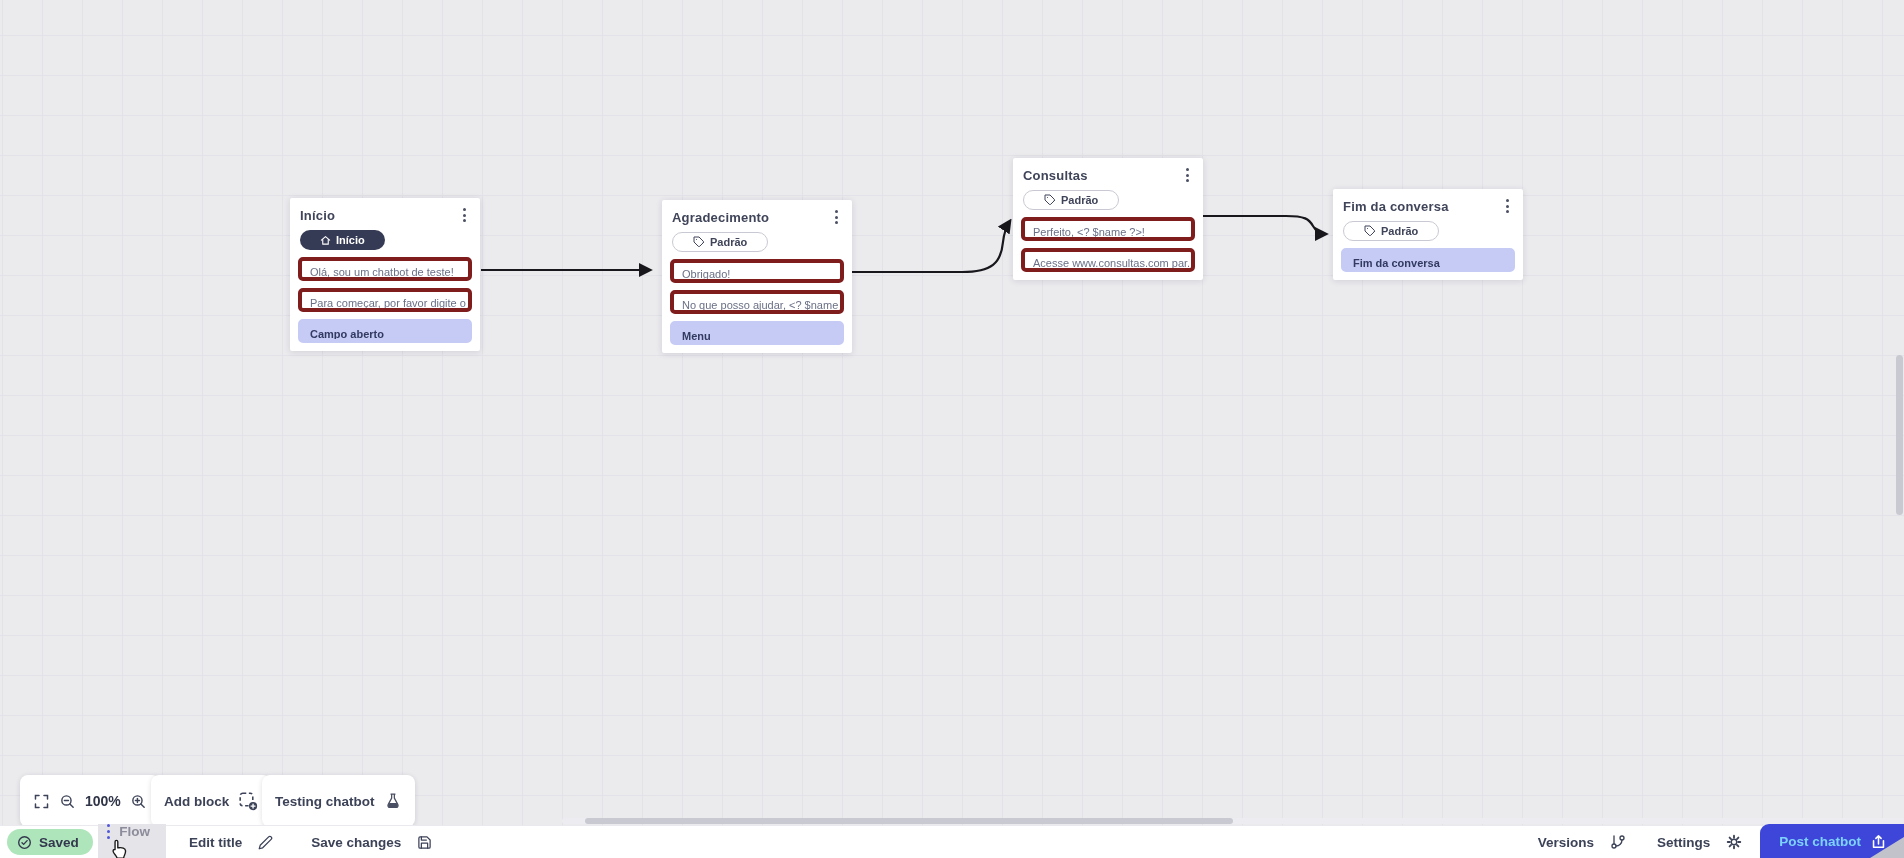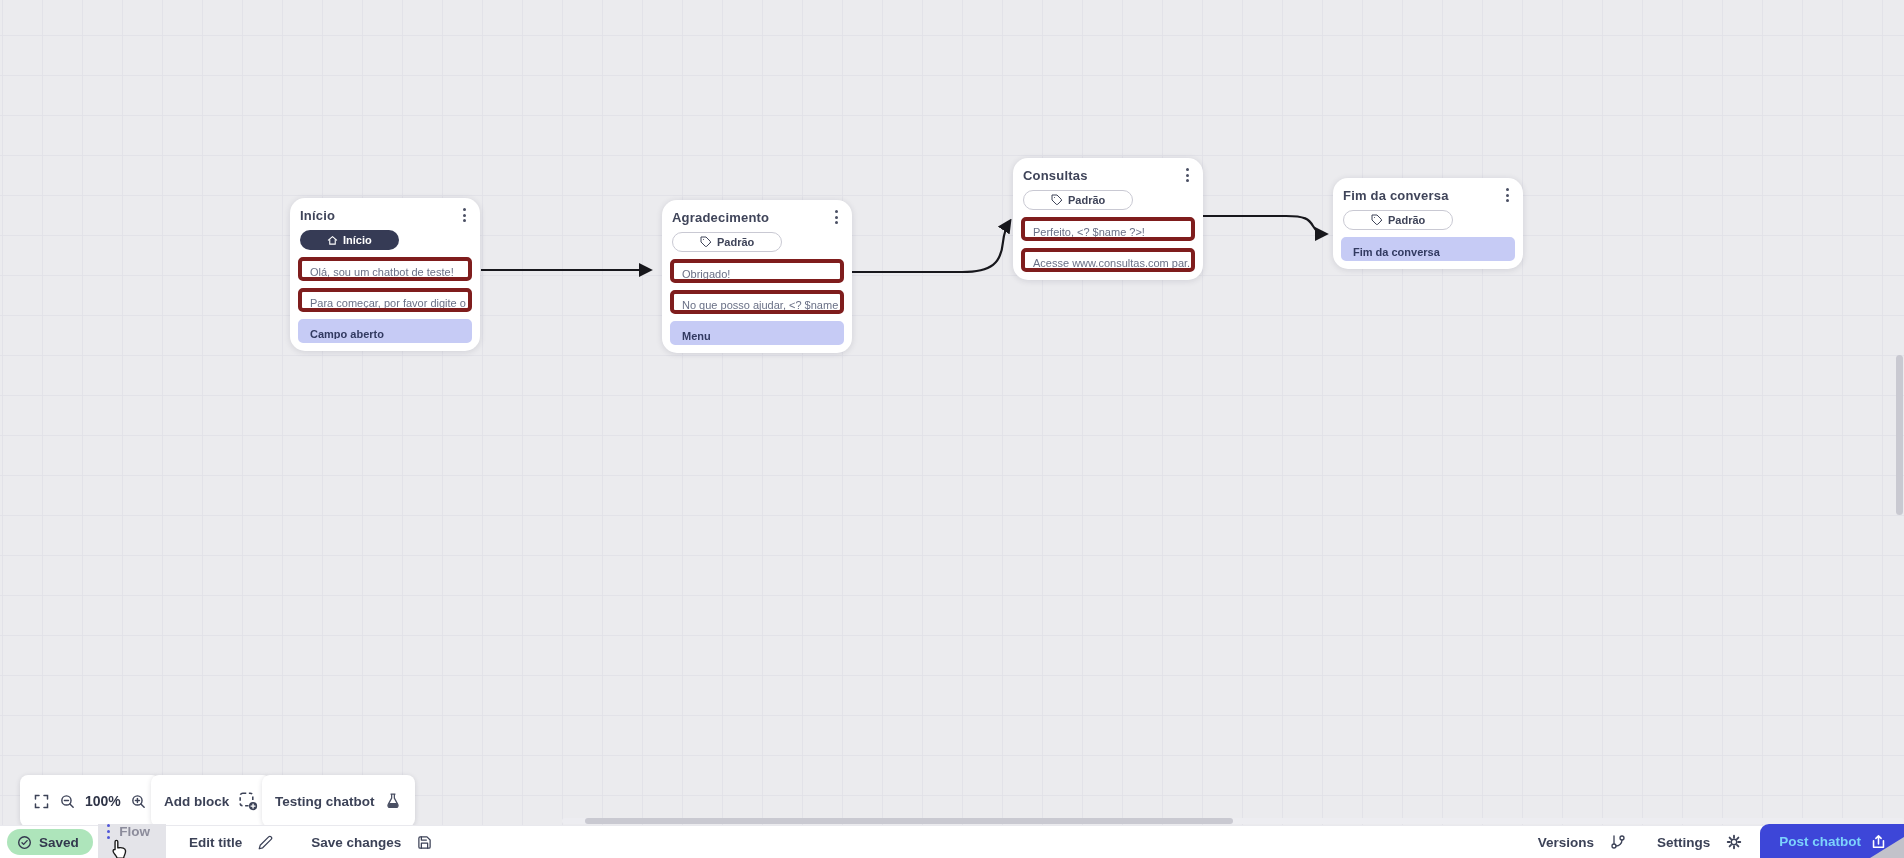--- a/index.html
+++ b/index.html
@@ -6,28 +6,28 @@
     font-family:"Liberation Sans","DejaVu Sans",sans-serif;-webkit-font-smoothing:antialiased;}
   .stage{position:relative;width:1904px;height:858px;
     background-color:#ebebee;
     background-image:linear-gradient(to right,#e2e2e8 1px,transparent 1px),
                      linear-gradient(to bottom,#e2e2e8 1px,transparent 1px);
     background-size:40px 40px;background-position:2px 35px;}
   svg{display:block}
   
   .connectors{position:absolute;left:0;top:0;pointer-events:none;}
   
-  .node{position:absolute;width:190px;background:#ffffff;border-radius:15px;
+  .node{position:absolute;width:190px;background:#ffffff;border-radius:2px;
     padding:9px 8px 8px;box-shadow:0 1px 6px rgba(45,45,70,.14);box-sizing:border-box;}
   .node-head{display:flex;align-items:center;justify-content:space-between;height:16px;margin:0 2px 7px 2px;}
   .node-title{font-size:13px;font-weight:700;color:#3f4459;letter-spacing:.2px;}
   .kebab{display:flex;flex-direction:column;gap:2.5px;align-items:center;padding:2px 4px;cursor:pointer;}
   .kebab i{width:3px;height:3px;border-radius:50%;background:#4a4f63;display:block;}
   .badge{display:inline-flex;align-items:center;gap:5px;height:20px;border-radius:11px;
-    padding:0 27px;font-size:11px;font-weight:700;box-sizing:border-box;margin-left:2px;}
+    padding:0 20px;font-size:11px;font-weight:700;box-sizing:border-box;margin-left:2px;}
   .badge.dark{background:#363b55;color:#ffffff;}
   .badge.outline{background:#ffffff;color:#3f4459;border:1.5px solid #c9c9d3;}
   .row{height:24px;box-sizing:border-box;background:#fff;border:4px solid #7f1d1d;border-radius:5px;
     padding:5px 8px;font-size:11px;line-height:13px;color:#6a7086;margin-top:7px;
     white-space:nowrap;overflow:hidden;}
   .row.action{background:#c6cbf5;border-color:#c6cbf5;color:#323a61;font-weight:700;}
   
   .pill{position:absolute;top:775px;height:52px;background:#fff;border:none;border-radius:8px;
     box-shadow:0 1px 5px rgba(40,40,60,.15);display:flex;align-items:center;gap:9px;
     padding:0 13px;font-family:inherit;font-size:13.5px;font-weight:700;color:#3c4257;cursor:pointer;}
@@ -129,21 +129,21 @@
       <svg width="12" height="12" viewBox="0 0 24 24" fill="none" stroke="#3f4459" stroke-width="2" stroke-linecap="round" stroke-linejoin="round">
         <path d="M20.6 13.4l-7.2 7.2a2 2 0 0 1-2.8 0L2 12V2h10l8.6 8.6a2 2 0 0 1 0 2.8z"></path>
           <line x1="7" y1="7" x2="7.01" y2="7"></line>
       </svg>
       <span>Padrão</span>
     </span>
     <div class="row">Perfeito, &lt;? $name ?&gt;!</div>
     <div class="row">Acesse www.consultas.com par...</div>
   </div>
 
-  <div class="node" style="left:1333px;top:178px;">
+  <div class="node" style="left:1333px;top:189px;">
     <div class="node-head">
       <span class="node-title">Fim da conversa</span>
       <span class="kebab">
           <i></i>
           <i></i>
           <i></i>
         </span>
     </div>
     <span class="badge outline">
       <svg width="12" height="12" viewBox="0 0 24 24" fill="none" stroke="#3f4459" stroke-width="2" stroke-linecap="round" stroke-linejoin="round">

